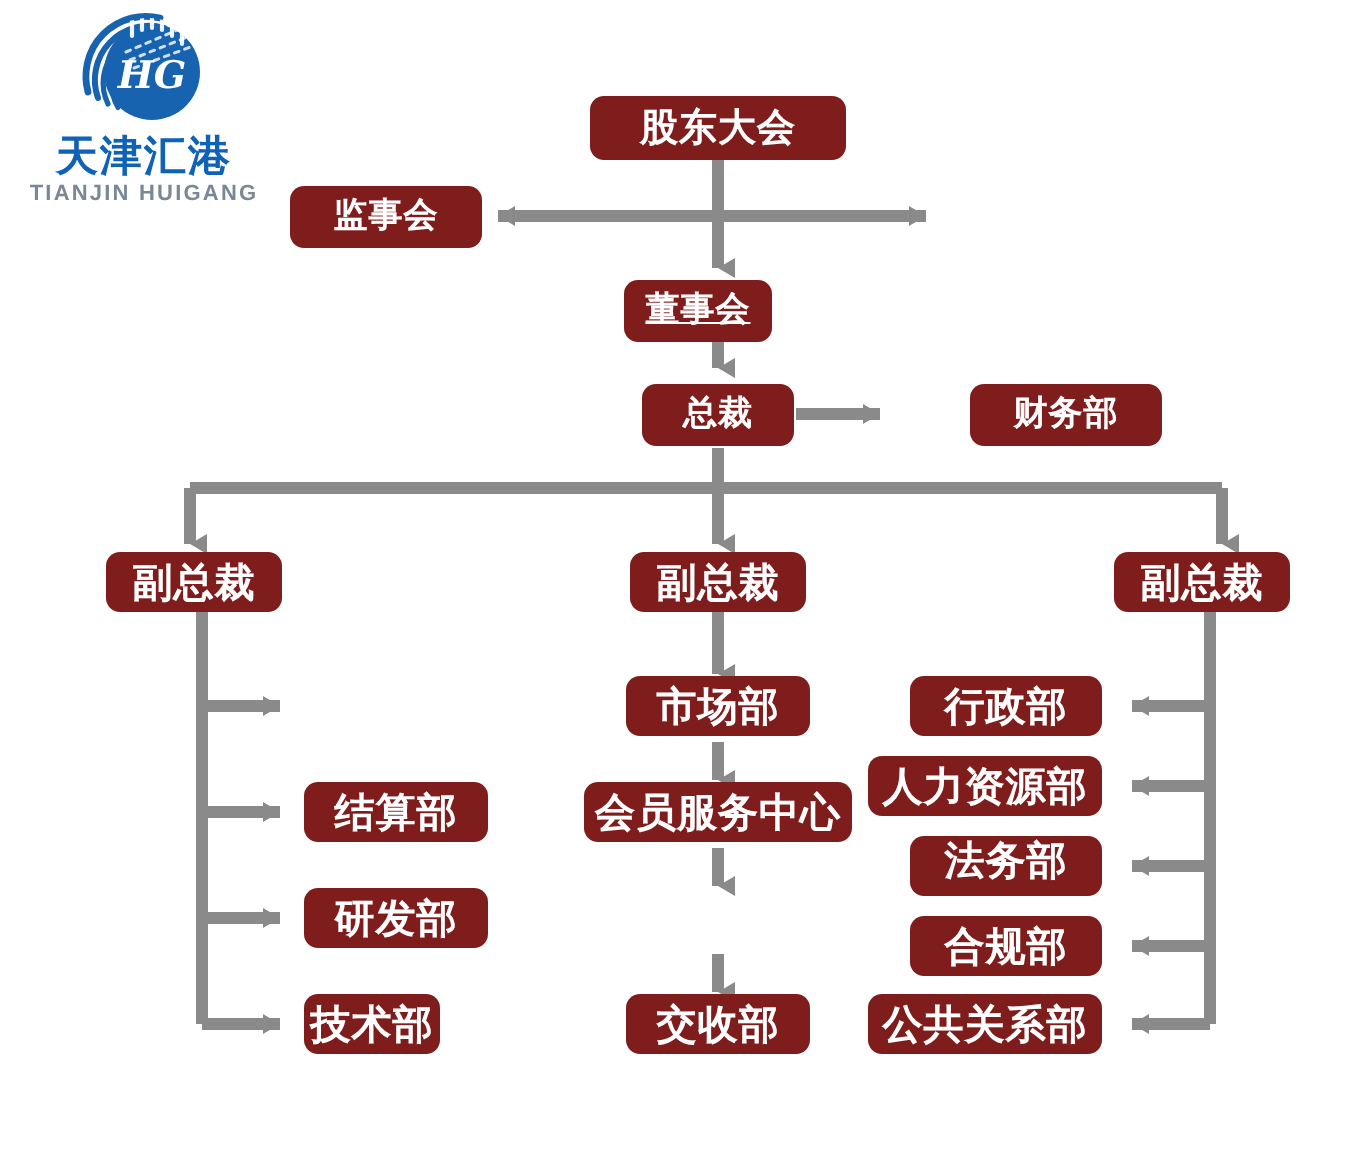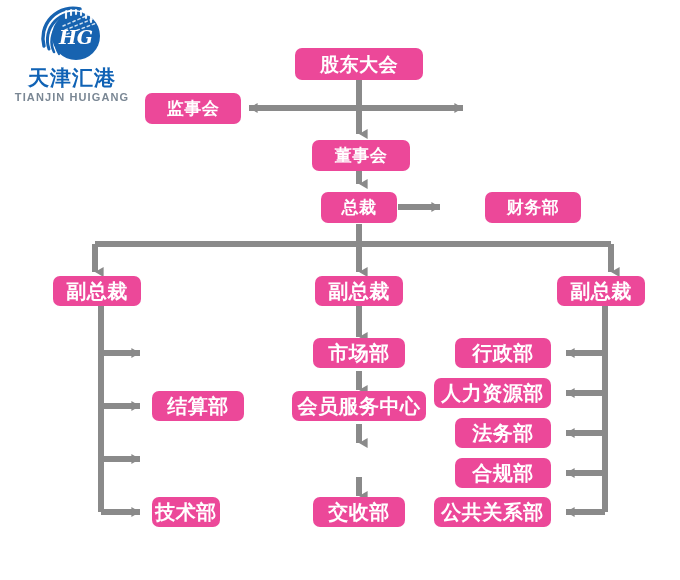--- a/index.html
+++ b/index.html
@@ -29,21 +29,21 @@
     color:#7a8794;white-space:nowrap;
   }
 
   
   #wires{position:absolute;left:0;top:0;width:680px;height:580px;}
 
   
   .node{
     position:absolute;
     box-sizing:border-box;
-    background:#ec4899;
+    background:#7f1d1d;
     border-radius:7px;
     color:#ffffff;
     font-family:"DejaVu Sans","Liberation Sans",sans-serif;
     font-weight:bold;
     display:flex;align-items:center;justify-content:center;
     white-space:nowrap;
     letter-spacing:0.5px;
     line-height:1;
   }
   .n-lg{font-size:19px;}
@@ -143,35 +143,36 @@
       <path d="M605,433 L566,433" marker-end="url(#aLeft)"></path>
       <path d="M605,473 L566,473" marker-end="url(#aLeft)"></path>
       <path d="M605,512 L566,512" marker-end="url(#aLeft)"></path>
     </g>
   </svg>
 
   <div class="node n-lg" style="left:295px;top:48px;width:128px;height:32px;">股东大会</div>
 
   <div class="node n-md" style="left:145px;top:93px;width:96px;height:31px;">监事会</div>
 
-  <div class="node n-md" style="left:312px;top:140px;width:98px;height:31px;">董事会</div>
+  <div class="node n-md" style="left:312px;top:140px;width:74px;height:31px;text-decoration:underline;">董事会</div>
 
   <div class="node n-md" style="left:321px;top:192px;width:76px;height:31px;">总裁</div>
   <div class="node n-md" style="left:448px;top:192px;width:96px;height:31px;margin-left:37px;">财务部</div>
 
   <div class="node n-sm" style="left:53px;top:276px;width:88px;height:30px;">副总裁</div>
   <div class="node n-sm" style="left:315px;top:276px;width:88px;height:30px;">副总裁</div>
   <div class="node n-sm" style="left:557px;top:276px;width:88px;height:30px;">副总裁</div>
 
   <div class="node n-sm" style="left:152px;top:391px;width:92px;height:30px;">结算部</div>
+  <div class="node n-sm" style="left:152px;top:444px;width:92px;height:30px;">研发部</div>
   <div class="node n-sm" style="left:152px;top:497px;width:68px;height:30px;">技术部</div>
 
   <div class="node n-sm" style="left:313px;top:338px;width:92px;height:30px;">市场部</div>
   <div class="node n-sm" style="left:292px;top:391px;width:134px;height:30px;">会员服务中心</div>
   <div class="node n-sm" style="left:313px;top:497px;width:92px;height:30px;">交收部</div>
 
   <div class="node n-sm" style="left:455px;top:338px;width:96px;height:30px;">行政部</div>
   <div class="node n-sm" style="left:434px;top:378px;width:117px;height:30px;">人力资源部</div>
-  <div class="node n-sm" style="left:455px;top:418px;width:96px;height:30px;">法务部</div>
+  <div class="node n-sm" style="left:455px;top:418px;width:96px;height:30px;font-family:Liberation Mono, monospace;">法务部</div>
   <div class="node n-sm" style="left:455px;top:458px;width:96px;height:30px;">合规部</div>
   <div class="node n-sm" style="left:434px;top:497px;width:117px;height:30px;">公共关系部</div>
 
 </div>
 
 </body></html>

